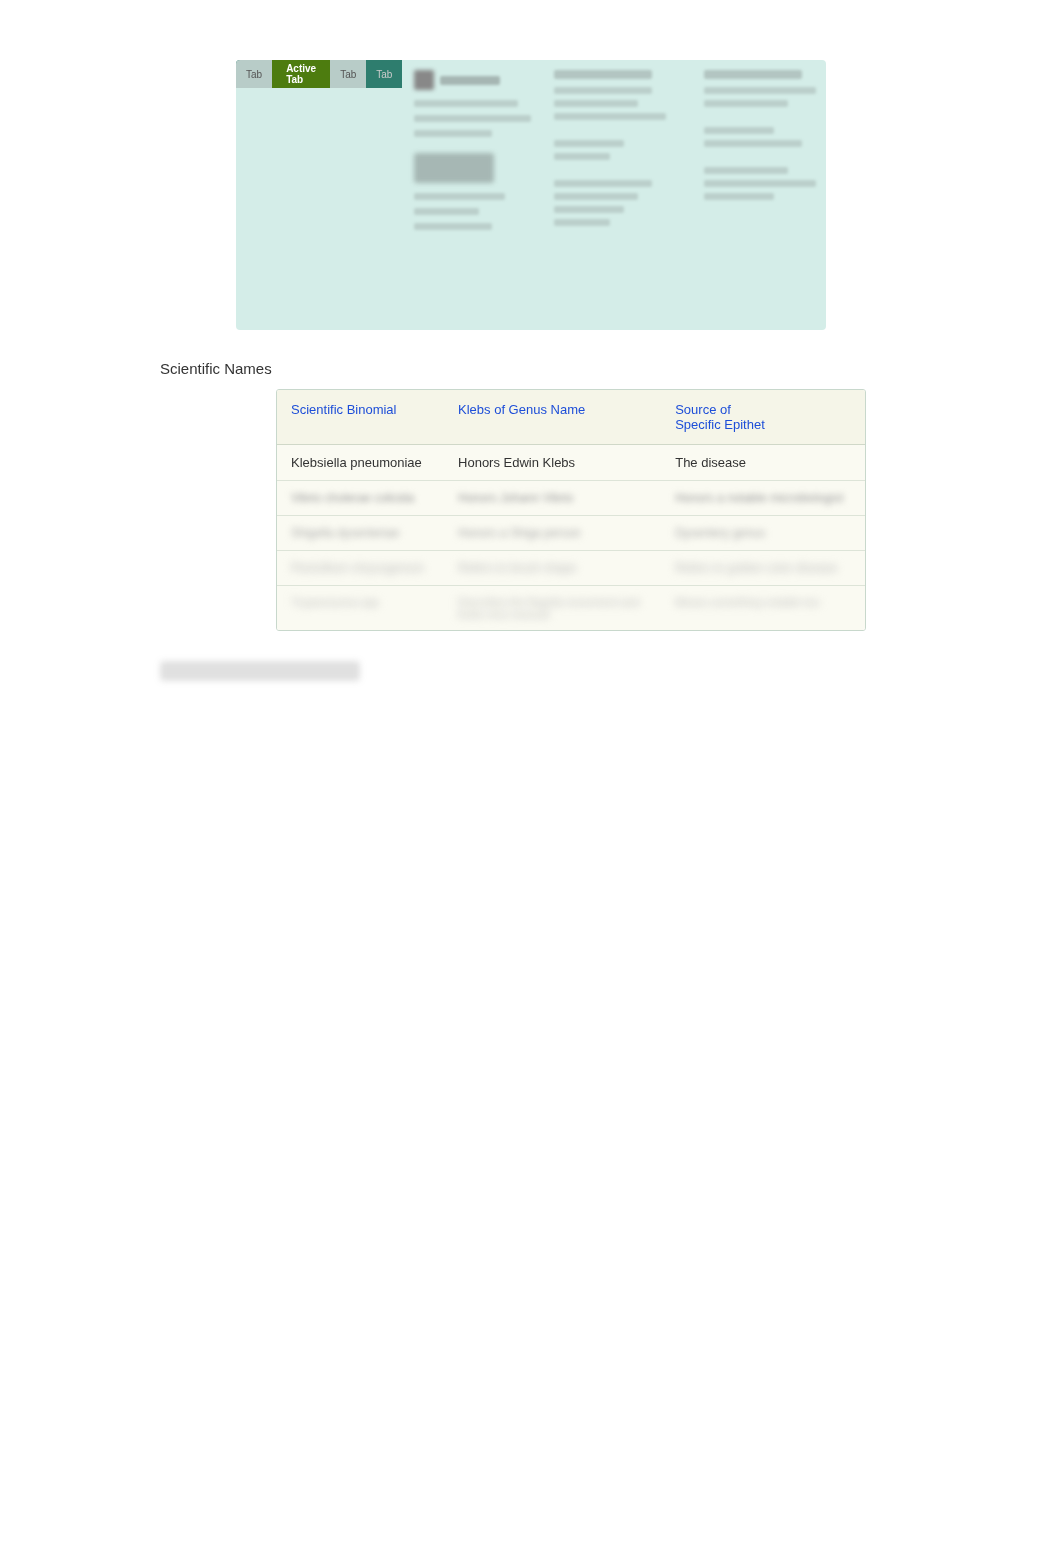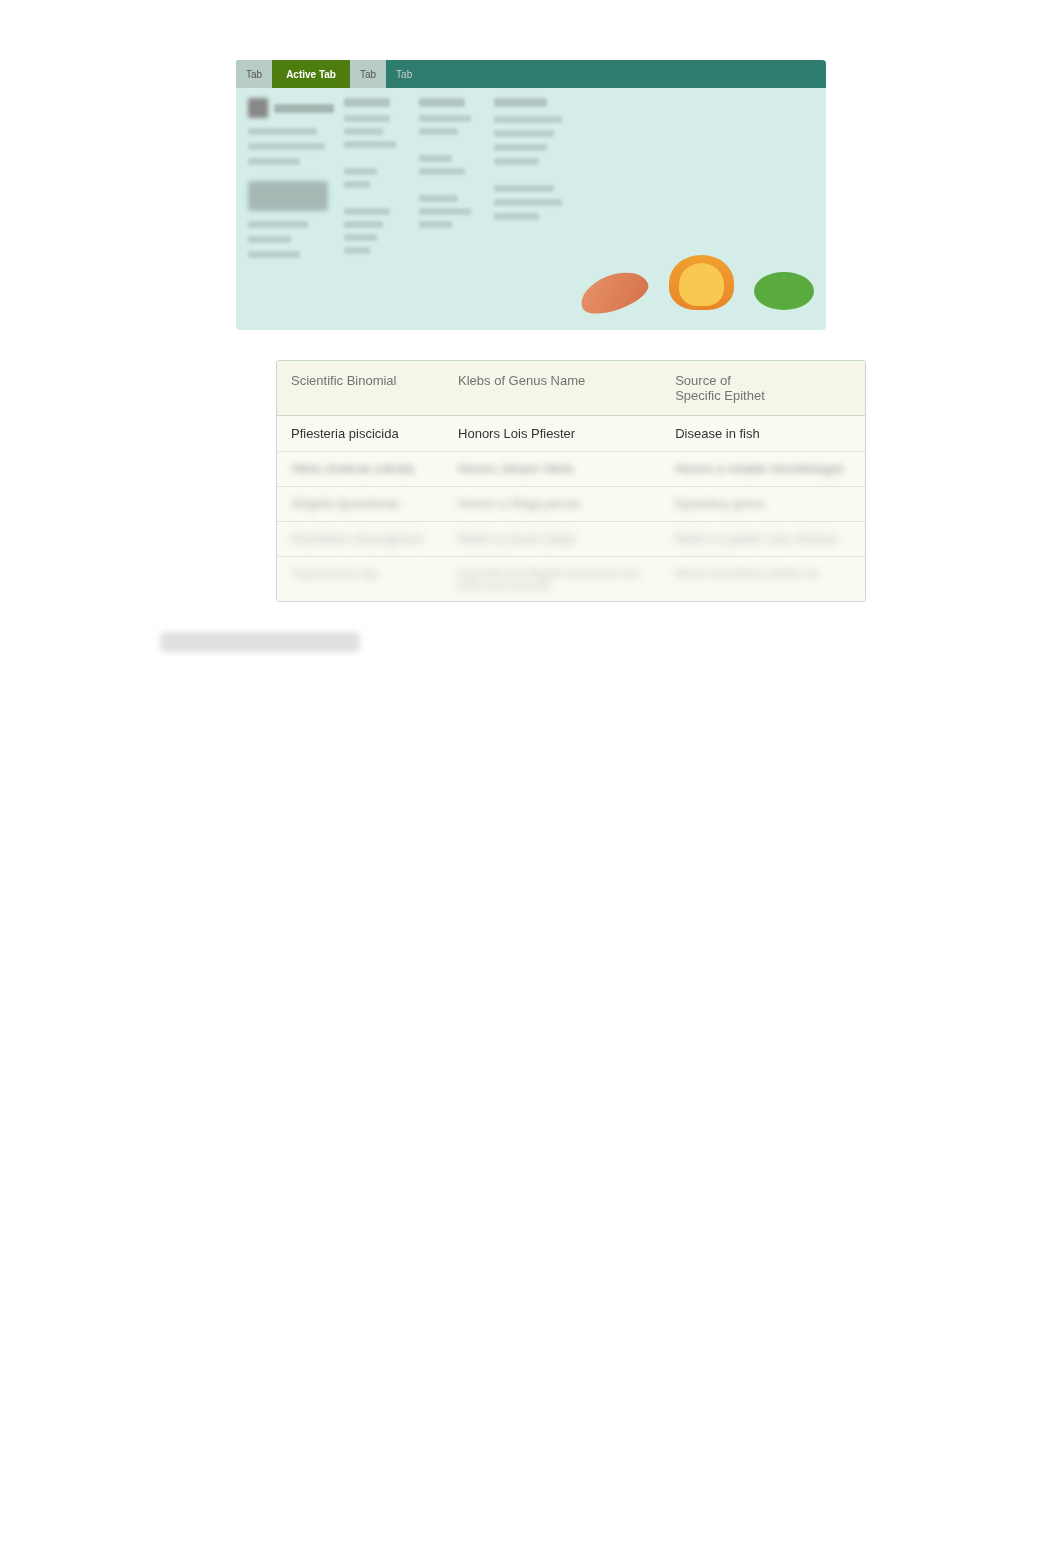--- a/index.html
+++ b/index.html
@@ -16,21 +16,21 @@
     
     .banner-container {
       width: 590px;
       height: 270px;
       background: #d4ede8;
       border-radius: 4px;
       margin: 0 auto 30px auto;
       position: relative;
       overflow: hidden;
       display: flex;
-      flex-direction: column;
+      flex-direction: row;
     }
 
     .banner-tabs {
       display: flex;
       height: 28px;
       background: #2e7d6e;
     }
 
     .banner-tab {
       padding: 4px 14px;
@@ -143,21 +143,21 @@
 
     thead tr {
       background: #f5f5e8;
     }
 
     thead th {
       padding: 12px 14px;
       text-align: left;
       font-weight: normal;
       font-size: 13px;
-      color: #737373;
+      color: #1d4ed8;
       border-bottom: 1px solid #d0d8c8;
       vertical-align: top;
     }
 
     tbody tr {
       background: #fafaf2;
       border-bottom: 1px solid #dde4d8;
     }
 
     tbody tr:last-child {
@@ -311,38 +311,39 @@
         <div class="fruit-papaya-half">
           <div class="fruit-papaya-inner"></div>
         </div>
       </div>
       <div class="fruit-lime"></div>
     </div>
   </div>
 </div>
 
 <div style="margin-left: 80px;">
+  <p class="section-title">Scientific Names</p>
 
   <div class="table-wrapper">
     <table>
       <thead>
         <tr>
           <th>Scientific Binomial</th>
           <th>Klebs of Genus Name</th>
           <th>Source of<br>Specific Epithet</th>
         </tr>
       </thead>
       <tbody>
 
-
         <tr>
-          <td>Pfiesteria piscicida</td>
-          <td>Honors Lois Pfiester</td>
-          <td>Disease in fish</td>
-        </tr>
+          <td>Klebsiella pneumoniae</td>
+          <td>Honors Edwin Klebs</td>
+          <td>The disease</td>
+        </tr>
+
 
         <tr class="blurred-row">
           <td>Vibrio cholerae colicida</td>
           <td>Honors Johann Vibrio</td>
           <td>Honors a notable microbiologist</td>
         </tr>
 
         <tr class="blurred-row-2">
           <td>Shigella dysenteriae</td>
           <td>Honors a Shiga person</td>

